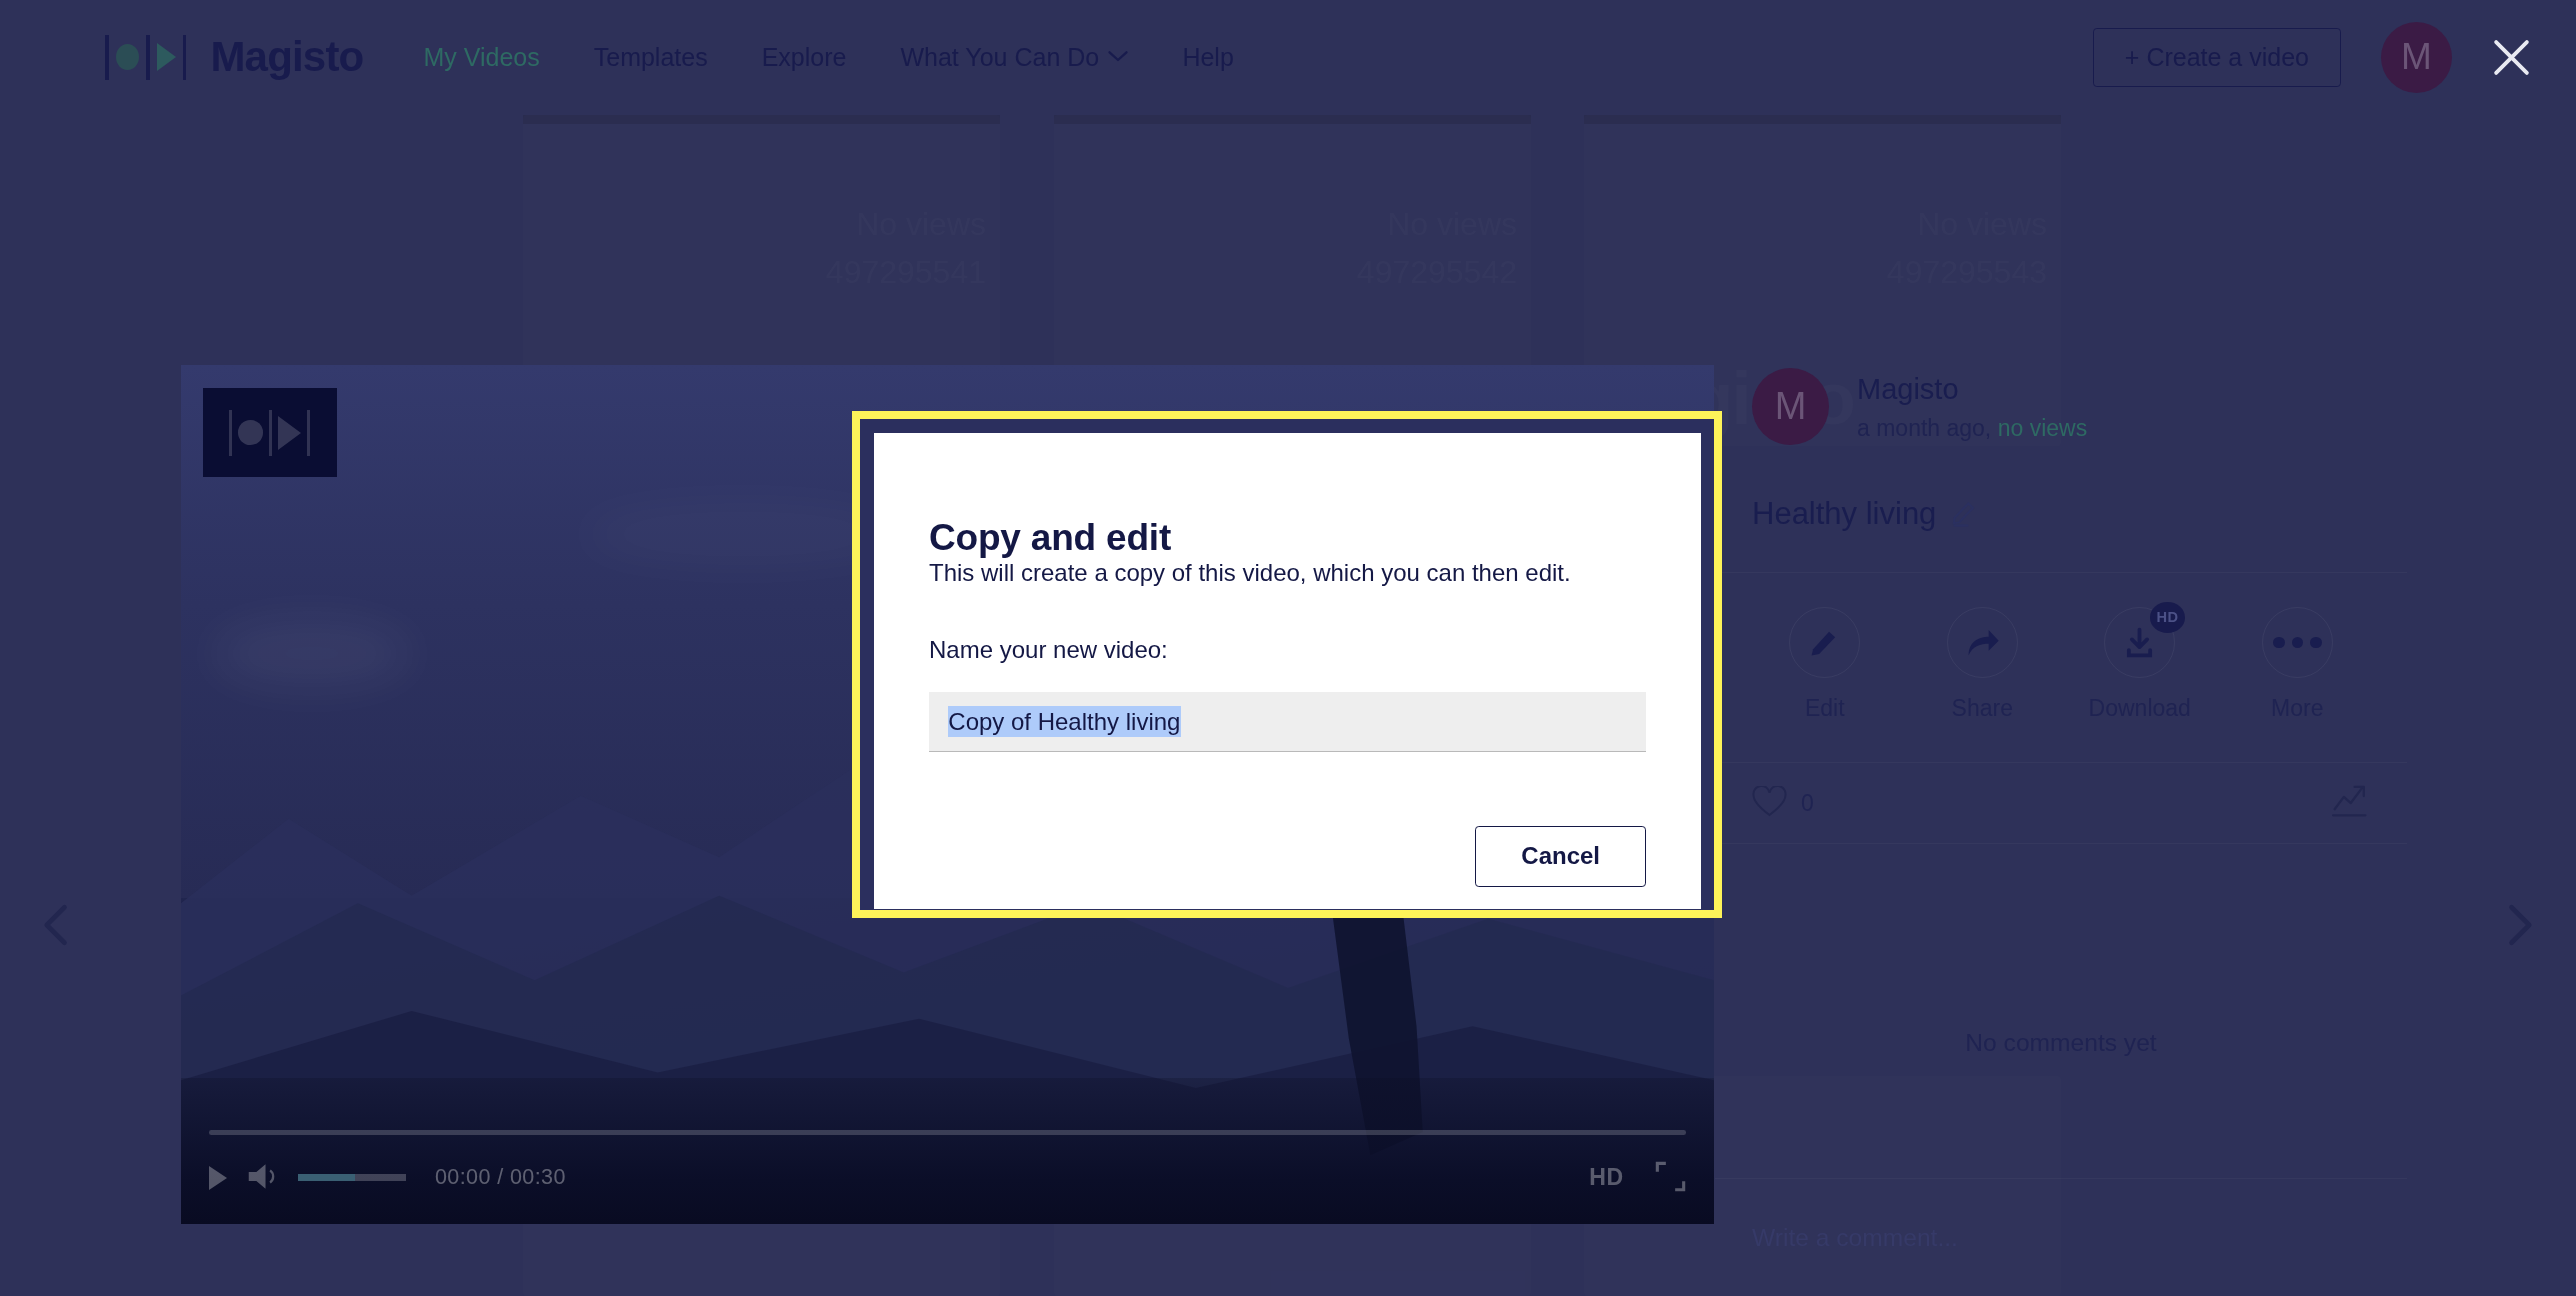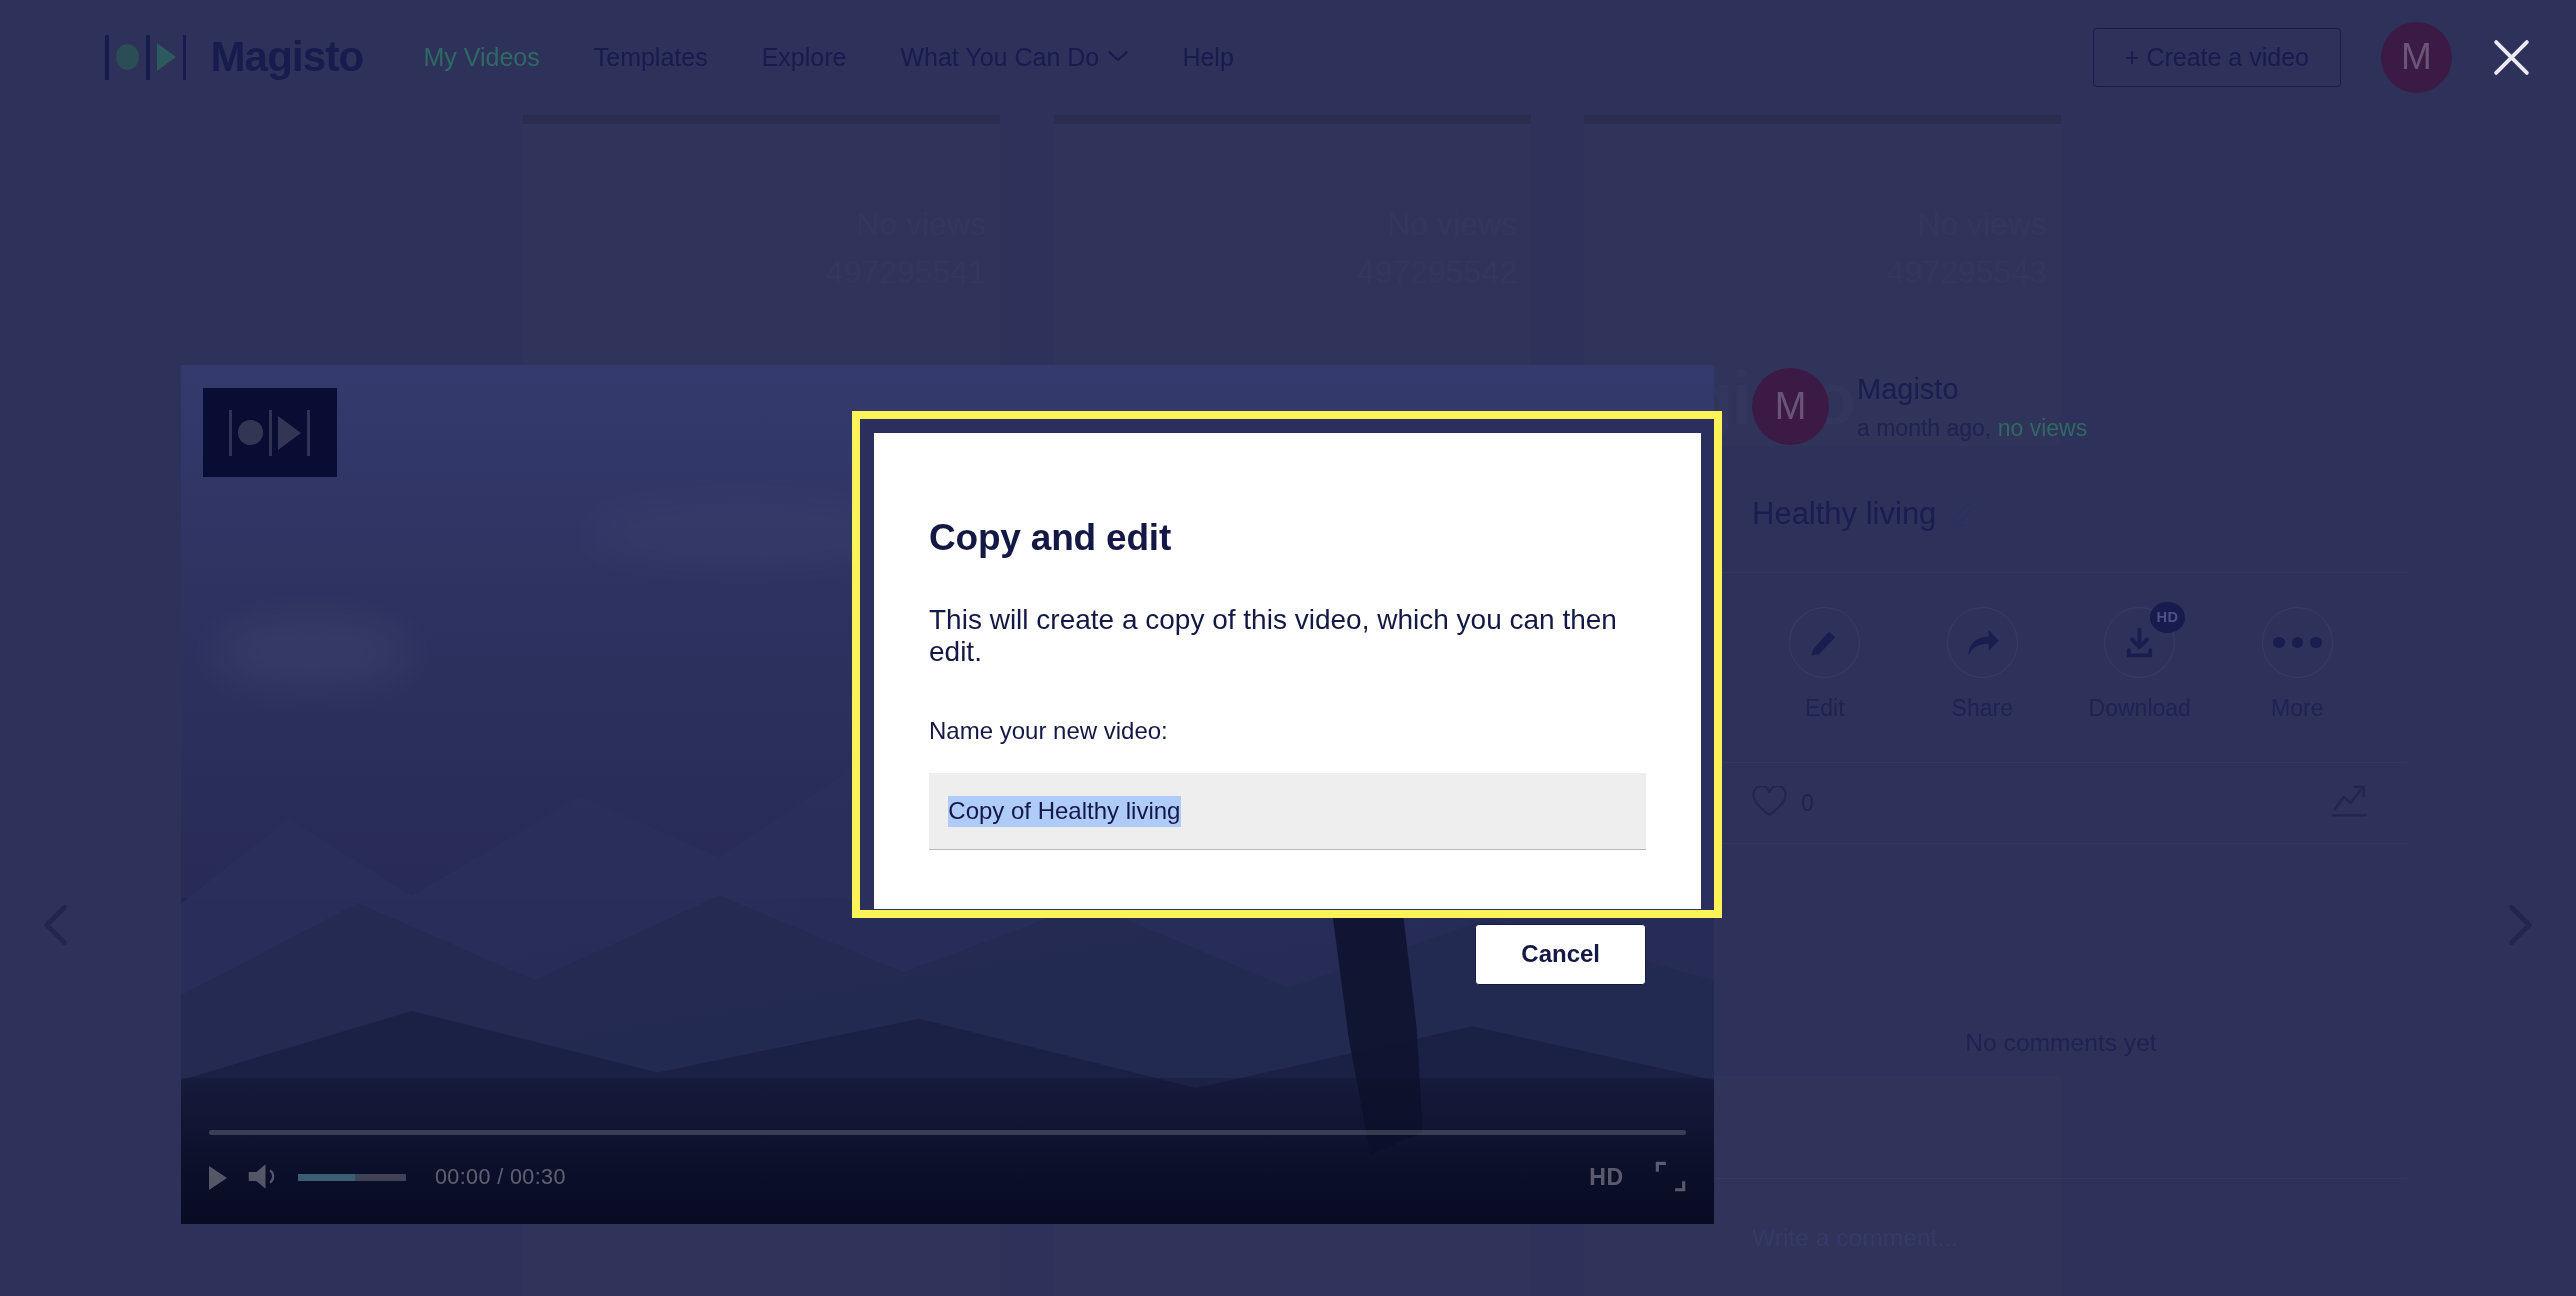--- a/index.html
+++ b/index.html
@@ -209,24 +209,24 @@
     position: absolute; left: 874px; top: 433px;
     width: 827px; height: 171px;
     background: #ffffff;
     z-index: 52;
     padding: 16px 55px;
   }
   .modal-title {
     font-size: 37px; font-weight: 700; color:#141845;
     padding-top: 68px; letter-spacing: -0.2px;
   }
-  .modal-desc { font-size: 28px; color:#141845; margin-top: 45px; }
+  .modal-desc { font-size: 24px; color:#141845; }
   .modal-label { font-size: 24px; color:#141845; margin-top: 49px; }
   .name-input {
-    margin-top: 28px; height: 77px; background:#eeeeee;
+    margin-top: 28px; height: 60px; background:#eeeeee;
     border: none; border-bottom: 1.5px solid #b9b9b9;
     width: 100%; font-size: 24px; color:#141845;
     font-family: "Liberation Sans", sans-serif;
     padding: 0 18.5px; display:flex; align-items:center;
   }
   .name-sel { background:#aecbfa; color:#141845; padding: 1.5px 0.8px; }
   .modal-btns { display:flex; justify-content:flex-end; margin-top: 74px; gap: 30px; }
   .btn {
     font-size: 24px; font-weight: 700; cursor:pointer;
     font-family: "Liberation Sans", sans-serif;

